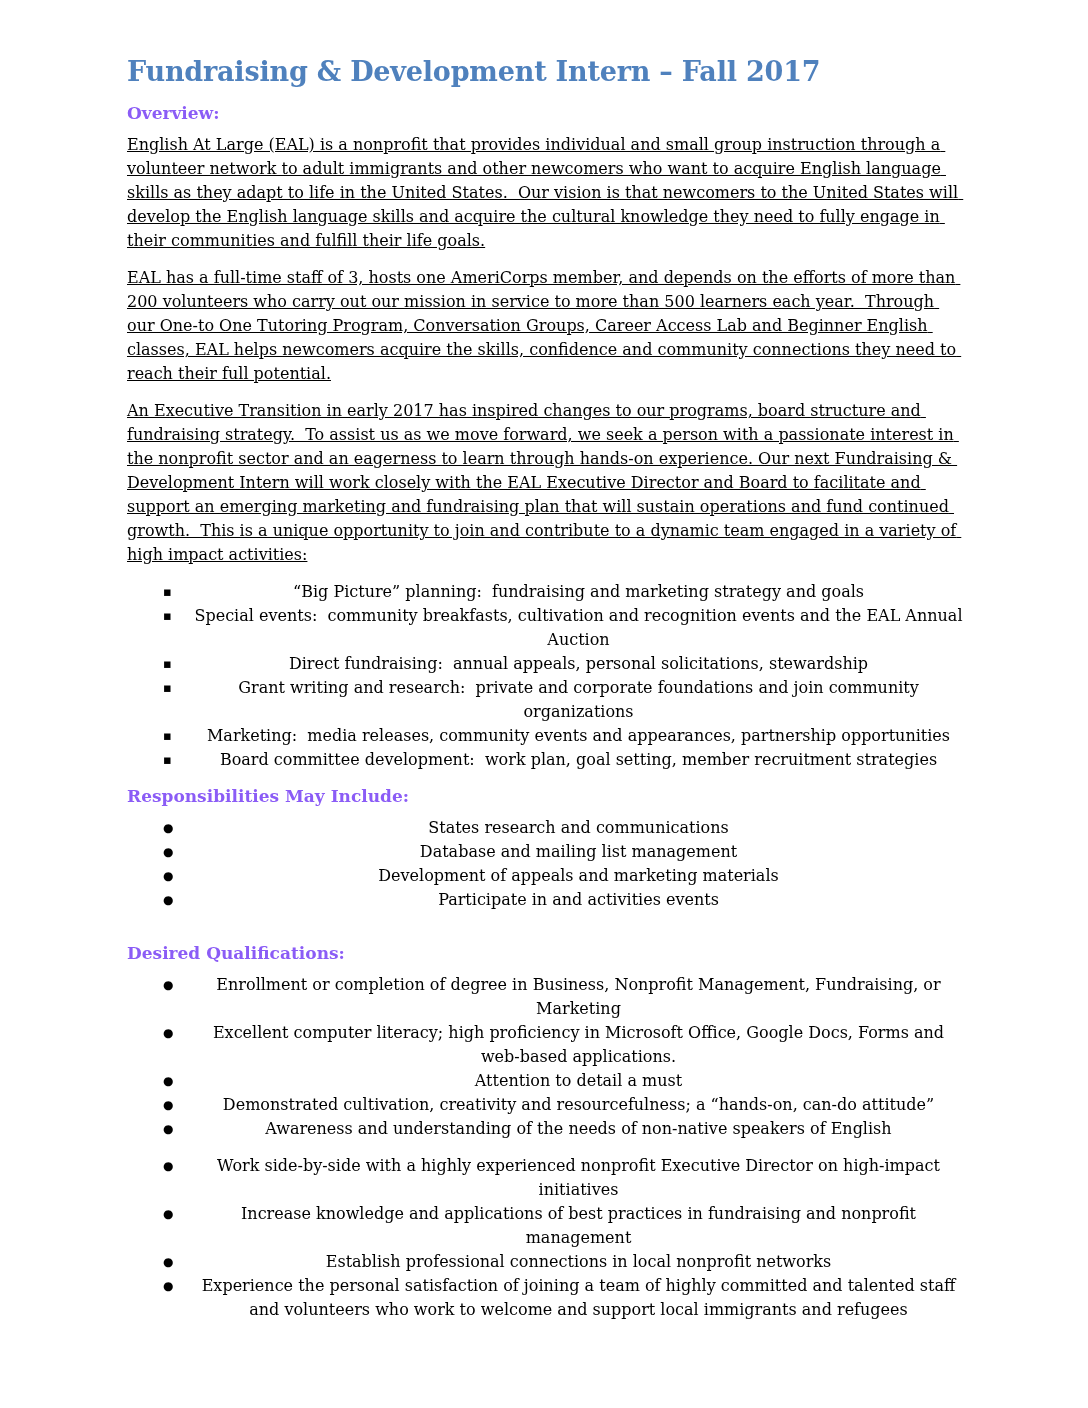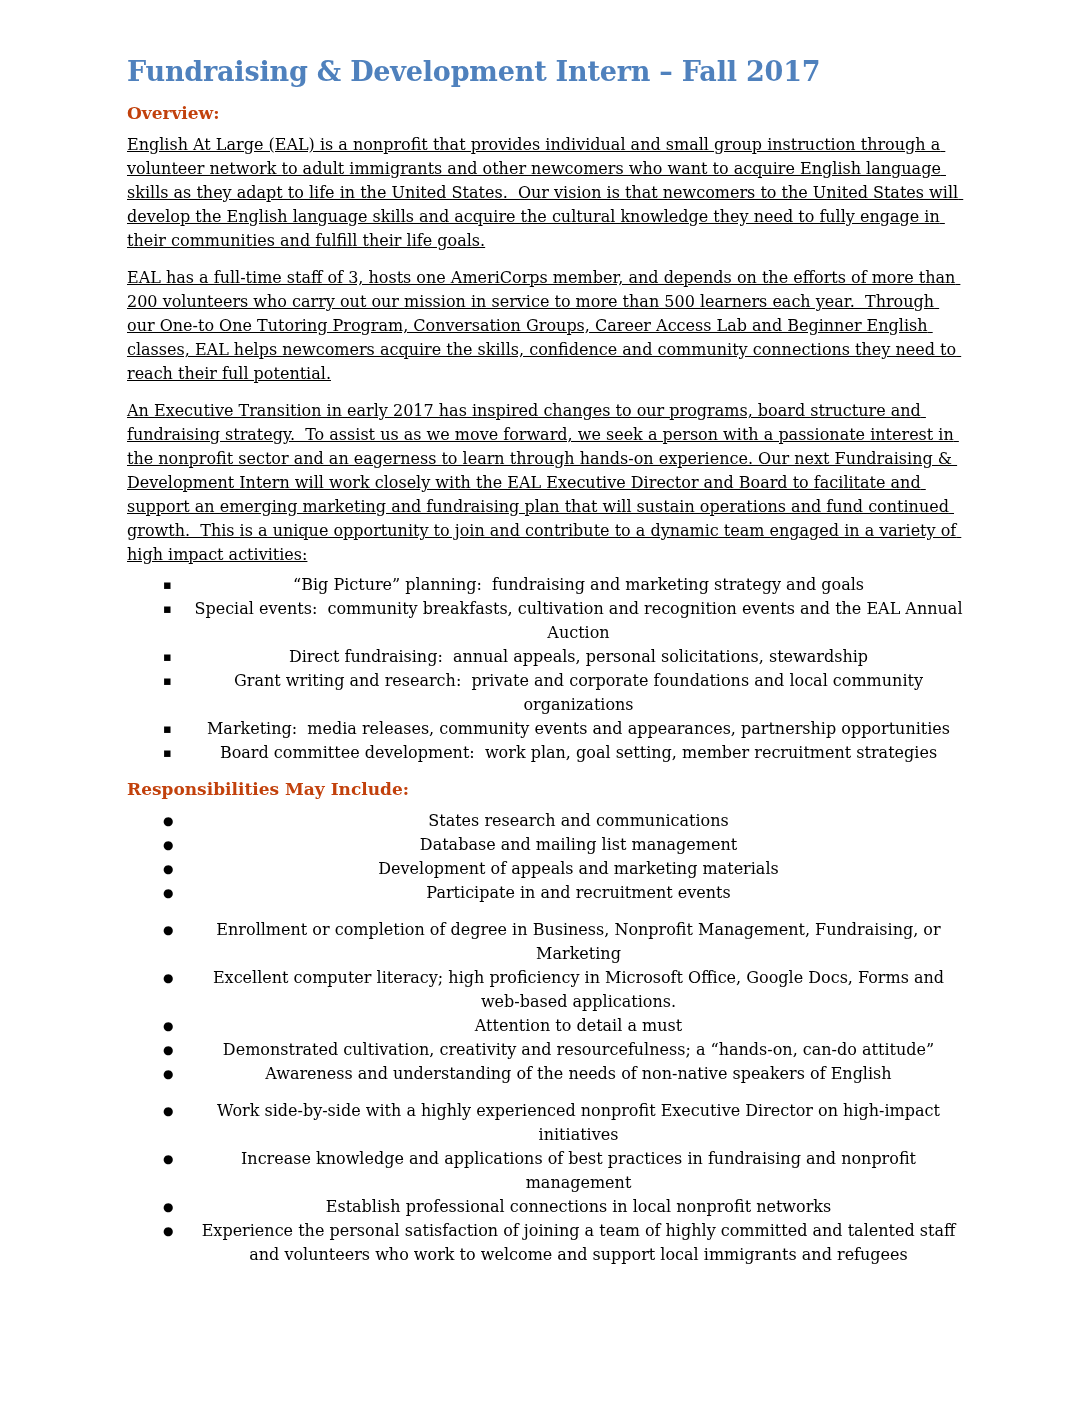--- a/index.html
+++ b/index.html
@@ -27,37 +27,37 @@
     font-weight: bold;
     line-height: 32px;
     margin: 0 0 14px 0;
     letter-spacing: -0.2px;
   }
   h2 {
     font-size: 17px;
     font-weight: bold;
     line-height: 22px;
     margin: 0 0 9px 0;
-    color: #c2410c;
+    color: #8b5cf6;
   }
   h2.gap-before {
     margin-top: 30px;
   }
   h2.small-gap-before {
     margin-top: 0;
   }
   p {
     font-size: 16px;
     line-height: 24px;
     margin: 0 0 13px 0;
     white-space: pre-wrap;
     text-decoration: underline;
   }
   p.tight {
-    margin-bottom: 6px;
+    margin-bottom: 13px;
   }
   p.closing {
     margin: 16px 0 0 0;
   }
   ul {
     list-style: none;
     margin: 0 0 13px 0;
     padding: 0;
   }
   li {
@@ -107,21 +107,21 @@
       <li>
         <span class="bullet sq">▪</span>
         <span class="li-text">Special events:  community breakfasts, cultivation and recognition events and the EAL Annual Auction</span>
       </li>
       <li>
         <span class="bullet sq">▪</span>
         <span class="li-text">Direct fundraising:  annual appeals, personal solicitations, stewardship</span>
       </li>
       <li>
         <span class="bullet sq">▪</span>
-        <span class="li-text">Grant writing and research:  private and corporate foundations and local community organizations</span>
+        <span class="li-text">Grant writing and research:  private and corporate foundations and join community organizations</span>
       </li>
       <li>
         <span class="bullet sq">▪</span>
         <span class="li-text">Marketing:  media releases, community events and appearances, partnership opportunities</span>
       </li>
       <li>
         <span class="bullet sq">▪</span>
         <span class="li-text">Board committee development:  work plan, goal setting, member recruitment strategies</span>
       </li>
     </ul>
@@ -136,24 +136,25 @@
       <li>
         <span class="bullet rd">●</span>
         <span class="li-text">Database and mailing list management</span>
       </li>
       <li>
         <span class="bullet rd">●</span>
         <span class="li-text">Development of appeals and marketing materials</span>
       </li>
       <li>
         <span class="bullet rd">●</span>
-        <span class="li-text">Participate in and recruitment events</span>
+        <span class="li-text">Participate in and activities events</span>
       </li>
     </ul>
 
+    <h2 class="gap-before">Desired Qualifications:</h2>
 
     <ul>
       <li>
         <span class="bullet rd">●</span>
         <span class="li-text">Enrollment or completion of degree in Business, Nonprofit Management, Fundraising, or Marketing</span>
       </li>
       <li>
         <span class="bullet rd">●</span>
         <span class="li-text">Excellent computer literacy; high proficiency in Microsoft Office, Google Docs, Forms and web-based applications.</span>
       </li>

